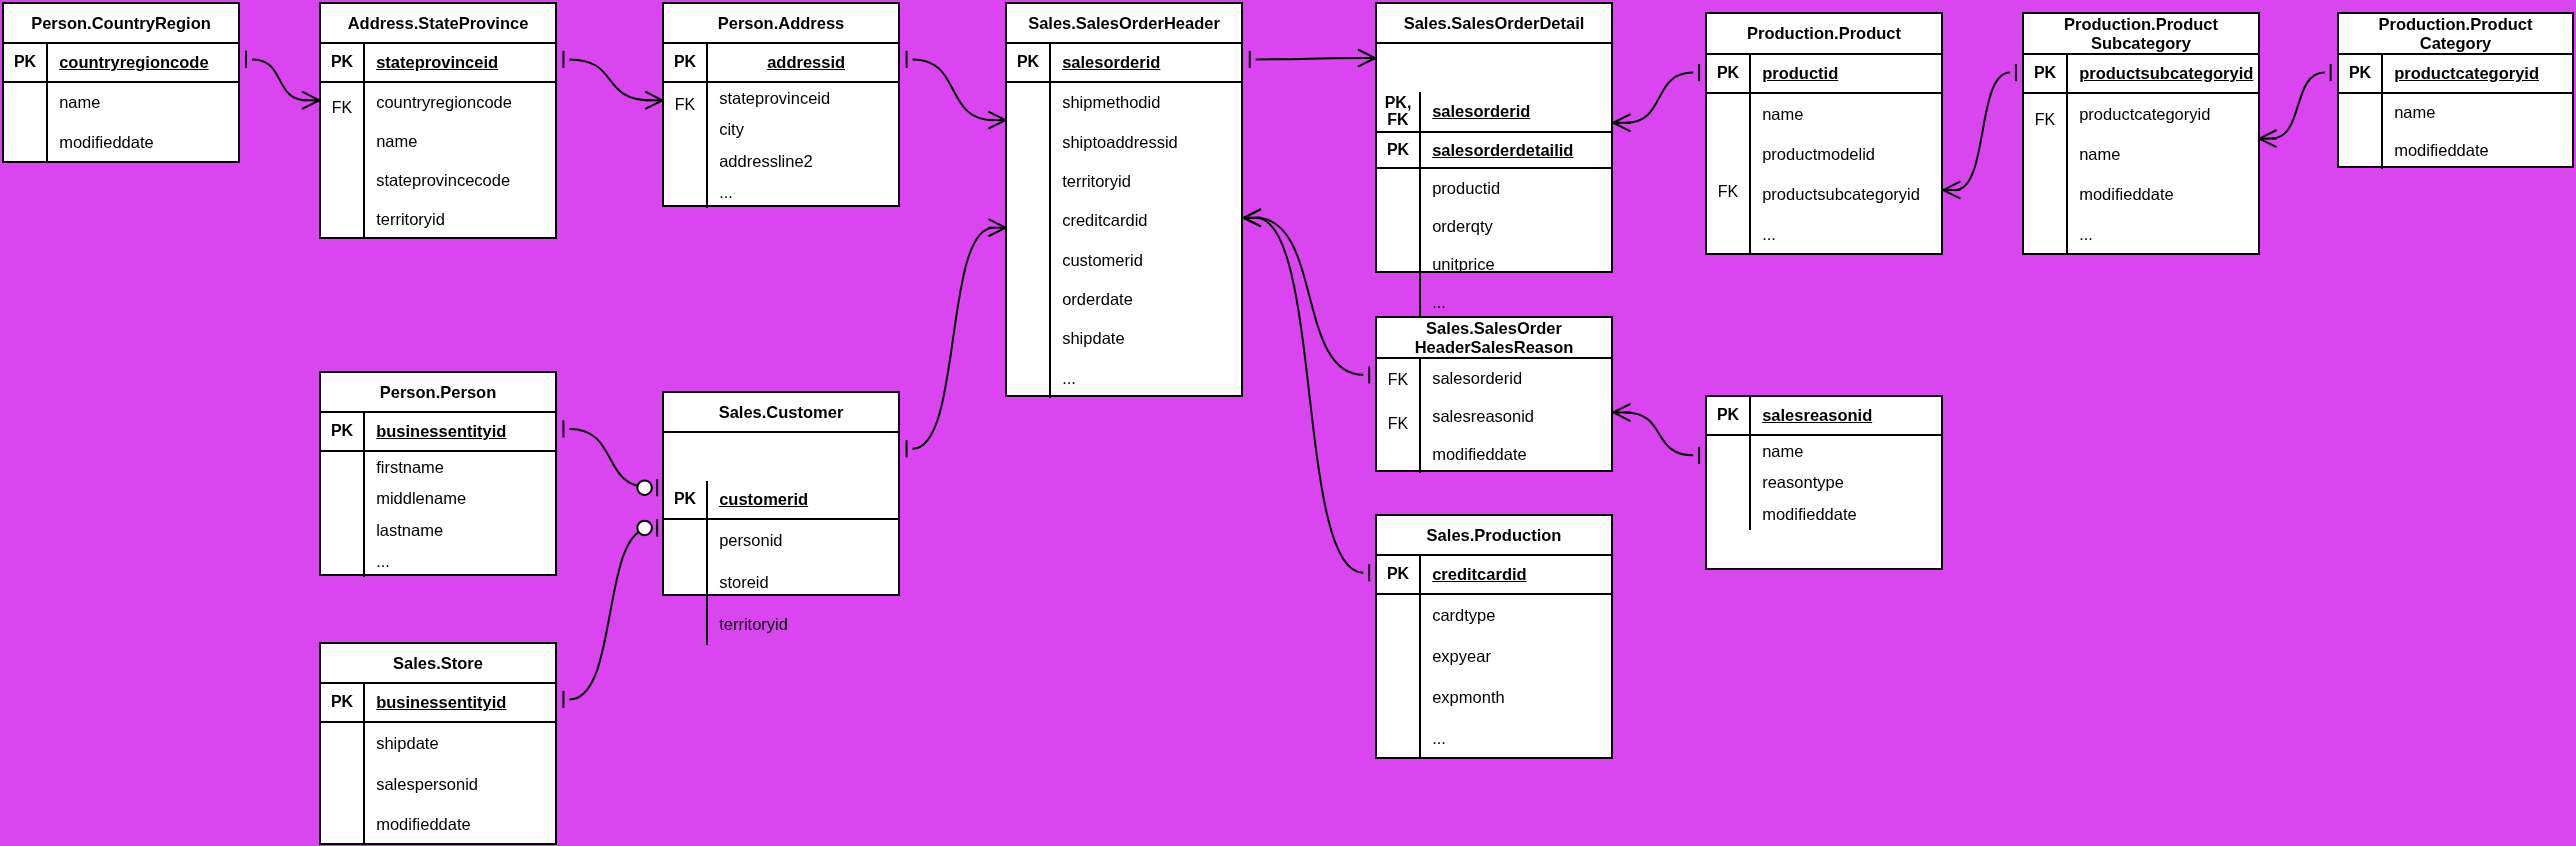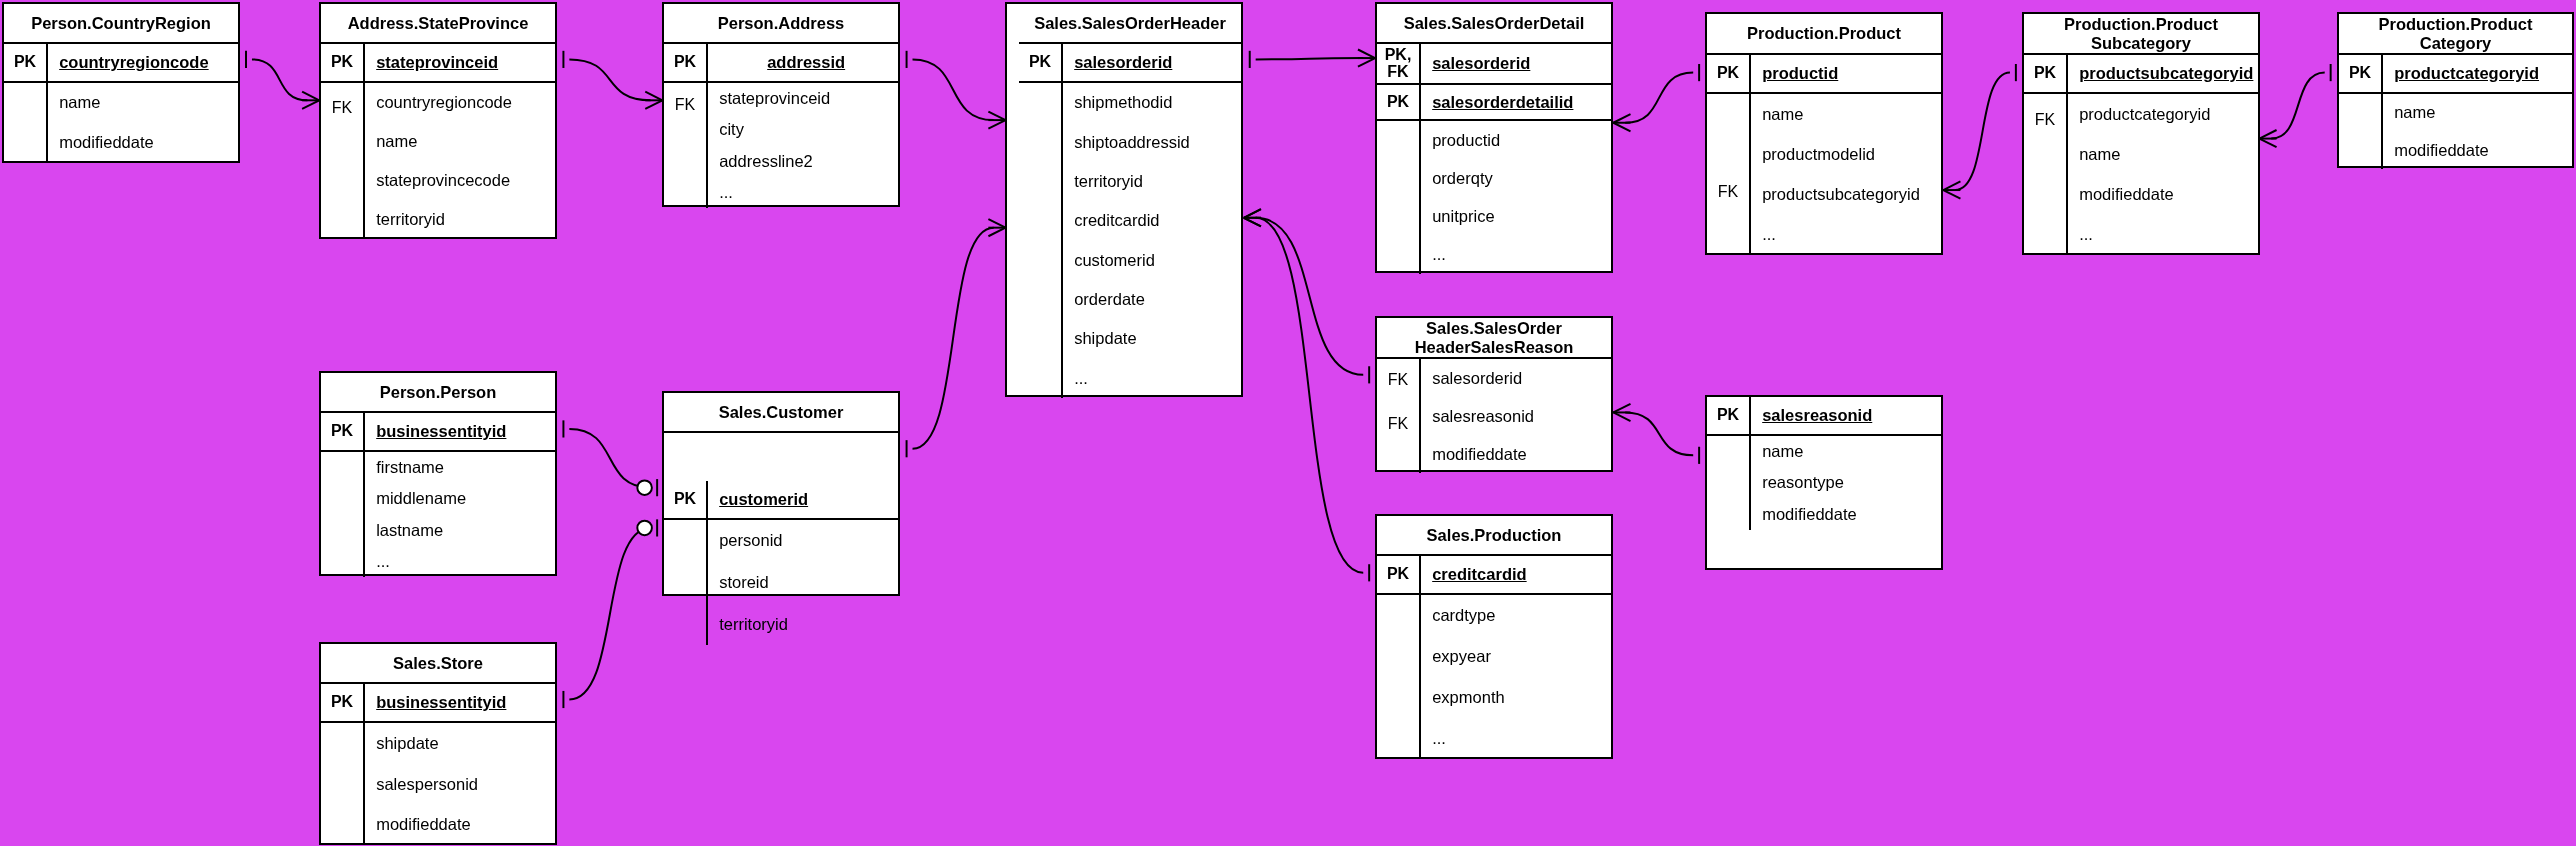--- a/index.html
+++ b/index.html
@@ -326,21 +326,21 @@
               <div class="namecol">
                 <div class="namecol-cell">stateprovinceid</div>
                 <div class="namecol-cell">city</div>
                 <div class="namecol-cell">addressline2</div>
                 <div class="namecol-cell">...</div>
               </div>
             </div>
           </div>
         </div>
       </div>
-      <div class="entity" style="left: 1005px; top: 2px; width: 238px; height: 395px; padding-left: 12px;">
+      <div class="entity" style="left: 1005px; top: 2px; width: 238px; height: 395px;">
         <div class="entity-title" style="height: 40px; min-height: 40px;">Sales.SalesOrderHeader</div>
         <div class="group-stack">
           <div class="attr-group" style="height: 37px; min-height: 37px;">
             <div class="grp-keycol">
               <div class="keycol">
                 <div class="keycol-cell bold" style="font-weight: bold;">PK</div>
               </div>
               <div class="namecol">
                 <div class="namecol-cell" style="font-weight: bold; text-decoration: underline;">salesorderid</div>
               </div>
@@ -365,21 +365,21 @@
                 <div class="namecol-cell">creditcardid</div>
                 <div class="namecol-cell">customerid</div>
                 <div class="namecol-cell">orderdate</div>
                 <div class="namecol-cell">shipdate</div>
                 <div class="namecol-cell">...</div>
               </div>
             </div>
           </div>
         </div>
       </div>
-      <div class="entity" style="left: 1375px; top: 2px; width: 238px; height: 271px;">
+      <div class="entity" style="left: 1375px; top: 2px; width: 238px; height: 271px; gap: 48px;">
         <div class="entity-title" style="height: 40px; min-height: 40px;">Sales.SalesOrderDetail</div>
         <div class="group-stack">
           <div class="attr-group" style="height: 39px; min-height: 39px;">
             <div class="grp-keycol">
               <div class="keycol">
                 <div class="keycol-cell bold" style="font-weight: bold; border-radius: 11px;">PK,<br>FK</div>
               </div>
               <div class="namecol">
                 <div class="namecol-cell" style="font-weight: bold; text-decoration: underline;">salesorderid</div>
               </div>

